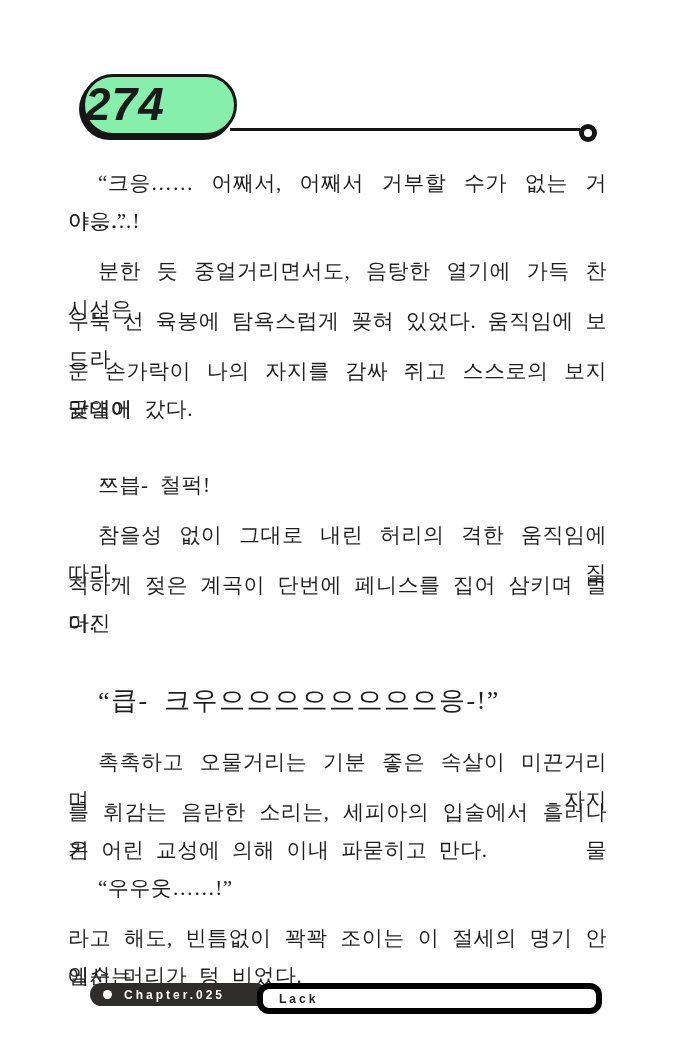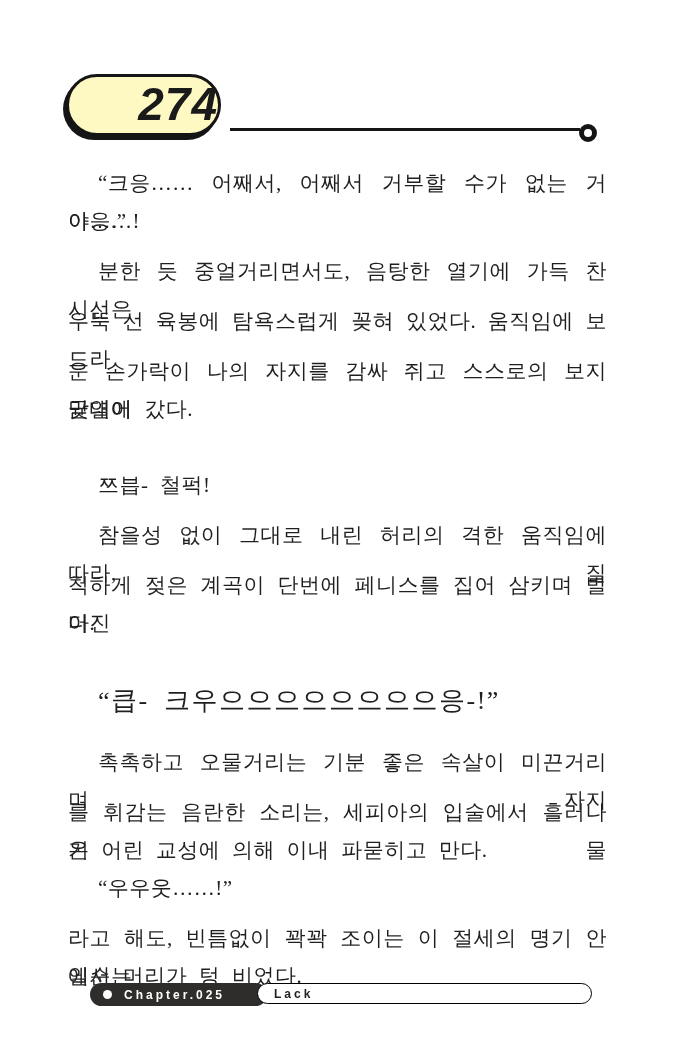--- a/index.html
+++ b/index.html
@@ -7,27 +7,27 @@
     width: 673px; height: 1050px;
     background: #ffffff;
     position: relative;
     font-family: "Liberation Serif", "DejaVu Serif", serif;
     color: #1f1f1f;
     overflow: hidden;
   }
 
   
   .page-badge {
-    position: absolute; left: 66px; top: 74px;
+    position: absolute; left: 82px; top: 74px;
     width: 149px; height: 56px;
-    background: #fef9c3;
+    background: #86efac;
     border: 3px solid #151515;
     border-radius: 32px;
     box-shadow: -3px 4px 0 0 #151515;
-    display: flex; align-items: center; justify-content: flex-end;
+    display: flex; align-items: center; justify-content: flex-start;
   }
   .page-badge .num {
     font-family: "Liberation Sans", sans-serif;
     font-weight: bold; font-style: italic;
     font-size: 46px; letter-spacing: 1px;
     color: #1a1a1a;
     transform: translateY(-1px);
   }
   .header-rule {
     position: absolute; left: 230px; top: 128px;
@@ -84,21 +84,21 @@
     font-weight: bold; font-size: 12px;
     letter-spacing: 3px;
     color: #ffffff;
     margin-left: 12px;
     white-space: nowrap;
   }
   .footer-series-pill {
     position: absolute; left: 257px; top: 983px;
     width: 333px; height: 19px;
     background: #ffffff;
-    border: 1px solid #000000;
+    border: 6px solid #000000;
     border-radius: 12px;
     display: flex; align-items: center;
   }
   .series-label {
     font-family: "Liberation Sans", sans-serif;
     font-weight: bold; font-size: 12px;
     letter-spacing: 3px;
     color: #1e1e1e;
     margin-left: 16px;
     white-space: nowrap;

